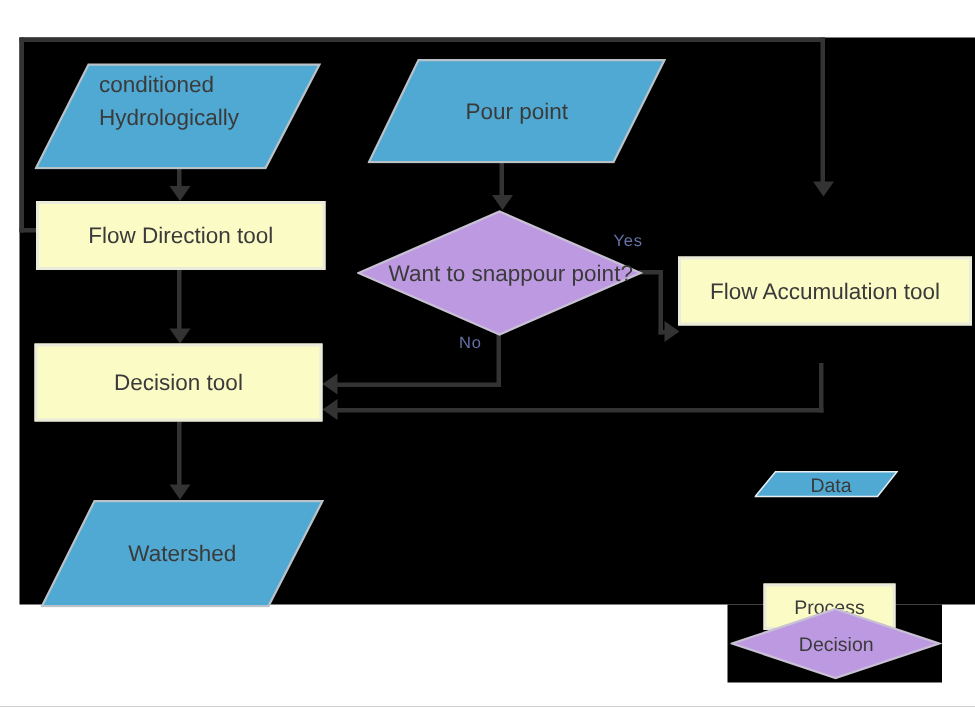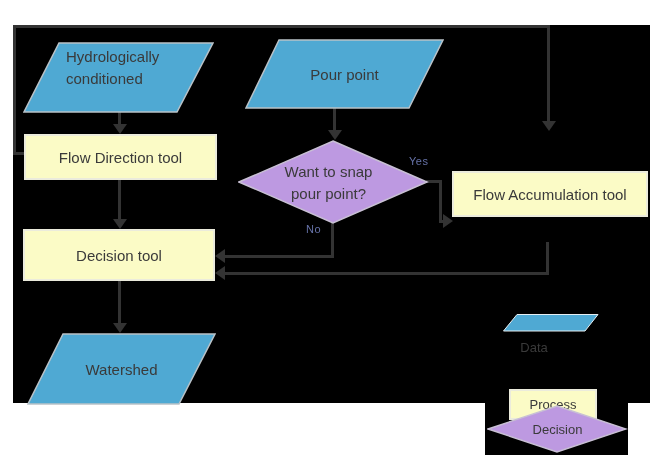--- a/index.html
+++ b/index.html
@@ -70,53 +70,53 @@
   <div class="line" style="left:118px;top:281px;width:3px;height:43px;"></div>
   <div class="arrow arrow-down" style="left:113px;top:323px;"></div>
 
   <div class="edge-label" style="left:409px;top:155px;">Yes</div>
   <div class="edge-label" style="left:306px;top:223px;">No</div>
 
   <svg style="left:23px;top:42px;" width="191" height="71" viewBox="0 0 191 71">
     <polygon points="36,1 190,1 154,70 1,70" fill="#4fa9d3" stroke="#b9c2c8" stroke-width="1.5"></polygon>
   </svg>
   <div class="dem-text" style="left:66px;top:46px;">
+    <div>conditioned</div>
     <div>Hydrologically</div>
-    <div>conditioned</div>
   </div>
 
   <svg style="left:245px;top:39px;" width="199" height="70" viewBox="0 0 199 70">
     <polygon points="34,1 198,1 164,69 1,69" fill="#4fa9d3" stroke="#b9c2c8" stroke-width="1.5"></polygon>
   </svg>
   <div class="node-text" style="left:245px;top:39px;width:199px;height:70px;">Pour point</div>
 
   <div class="rect-node" style="left:24px;top:134px;width:193px;height:46px;">Flow Direction tool</div>
 
   <svg style="left:238px;top:140px;" width="191" height="85" viewBox="0 0 191 85">
     <polygon points="95,1 189,42 95,83 1,42" fill="#bd99e1" stroke="#c8c0d4" stroke-width="1.5"></polygon>
   </svg>
-  <div class="node-text" style="left:233px;top:140px;width:191px;height:85px;line-height:22px;flex-direction:column;">
+  <div class="node-text" style="left:245px;top:140px;width:191px;height:85px;line-height:22px;">
     <div>Want to snap</div>
     <div>pour point?</div>
   </div>
 
   <div class="rect-node" style="left:452px;top:131px;width:196px;height:46px;margin-top:40px;">Flow Accumulation tool</div>
 
 
   <div class="rect-node" style="left:23px;top:229px;width:192px;height:52px;">Decision tool</div>
 
   <svg style="left:27px;top:333px;" width="189" height="72" viewBox="0 0 189 72">
     <polygon points="36,1 188,1 152,71 1,71" fill="#4fa9d3" stroke="#b9c2c8" stroke-width="1.5"></polygon>
   </svg>
   <div class="node-text" style="left:27px;top:333px;width:189px;height:72px;">Watershed</div>
 
   <svg style="left:503px;top:314px;" width="96" height="18" viewBox="0 0 96 18">
     <polygon points="14,0.5 95,0.5 82,17 0.5,17" fill="#4fa9d3" stroke="#e6eef2" stroke-width="1"></polygon>
   </svg>
-  <div class="node-text legend-font" style="left:486px;top:314px;width:96px;height:18px;margin-top:24px;">Data</div>
+  <div class="node-text legend-font" style="left:506px;top:314px;width:96px;height:18px;">Data</div>
 
   <div class="rect-node legend-font" style="left:509px;top:353px;width:88px;height:31px;margin-top:36px;">Process</div>
 
   <svg style="left:487px;top:405px;" width="141" height="49" viewBox="0 0 141 49">
     <polygon points="70,1 139,24 70,47 1,24" fill="#bd99e1" stroke="#c8c0d4" stroke-width="1.5"></polygon>
   </svg>
   <div class="node-text legend-font" style="left:487px;top:405px;width:141px;height:49px;">Decision</div>
 
 </div>
 

